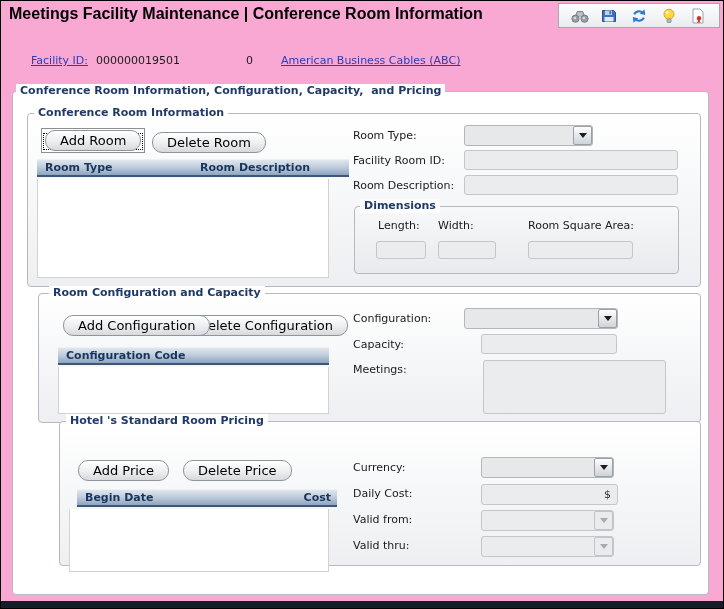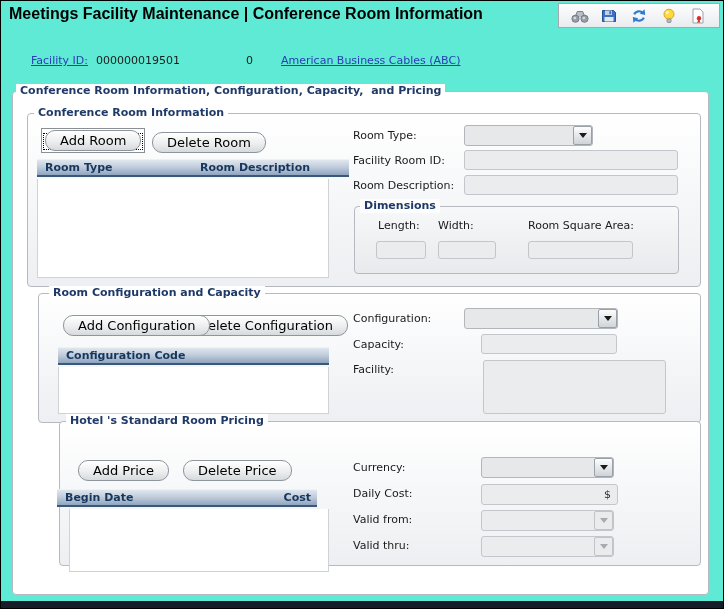--- a/index.html
+++ b/index.html
@@ -1,19 +1,19 @@
 <!DOCTYPE html>
 <html><head>
 <meta charset="utf-8">
 <style>
   * { margin:0; padding:0; box-sizing:border-box; }
   html,body { background:#fff; }
   #page {
     position:relative; width:724px; height:609px;
-    background:#5eead4; border:1px solid #000; overflow:hidden;
+    background:#f9a8d4; border:1px solid #000; overflow:hidden;
     font-family:"DejaVu Sans", sans-serif; font-size:11px; color:#1a1a1a;
   }
   
   .page-title {
     position:absolute; left:8px; top:4px;
     font-family:"Liberation Sans", sans-serif; font-size:16px; font-weight:bold; color:#000;
   }
   .toolbar {
     position:absolute; left:557px; top:2px; width:162px; height:25px;
     border:1px solid #a3a9af; background:linear-gradient(#fdfdfe,#e9ecef);
@@ -190,31 +190,31 @@
   <div class="combo" style="left:463px; top:307px; width:154px; height:21px;">
     <span></span>
     <span class="combo-btn">
         <span class="arr"></span>
       </span>
   </div>
 
   <span class="lbl" style="left:352px; top:337px;">Capacity:</span>
   <input class="txt" style="left: 480px; top: 333px; width: 136px; height: 20px;" readonly="" value="">
 
-  <span class="lbl" style="left:352px; top:362px;">Facility:</span>
+  <span class="lbl" style="left:352px; top:362px;">Meetings:</span>
   <textarea class="txt" style="left: 482px; top: 359px; width: 183px; height: 54px; resize: none;" readonly=""></textarea>
 
   <div class="fs fs-grad" style="left:58px; top:420px; width:642px; height:145px;">
     <span class="legend" style="left:6px">Hotel 's Standard Room Pricing</span>
   </div>
 
   <button class="btn" style="position:absolute; left:77px; top:459px;">Add Price</button>
   <button class="btn" style="position:absolute; left:182px; top:459px;">Delete Price</button>
 
-  <div class="list-header" style="left:56px; top:488px; width:260px; justify-content:space-between;">
+  <div class="list-header" style="left:76px; top:488px; width:260px; justify-content:space-between;">
     <span class="col">Begin Date</span>
     <span class="col" style="padding-right:6px">Cost</span>
   </div>
   <div class="list-body" style="left:68px; top:508px; width:260px; height:63px;"></div>
 
   <span class="lbl" style="left:352px; top:460px;">Currency:</span>
   <div class="combo" style="left:480px; top:456px; width:133px; height:21px;">
     <span></span>
     <span class="combo-btn">
         <span class="arr"></span>

